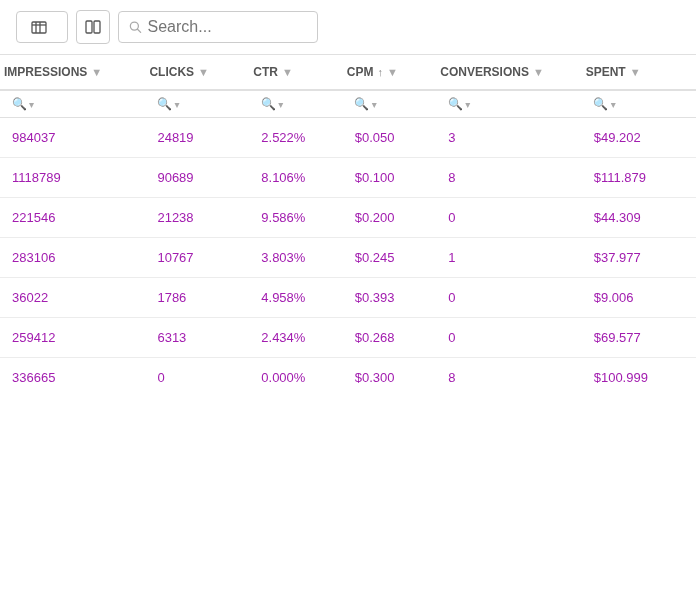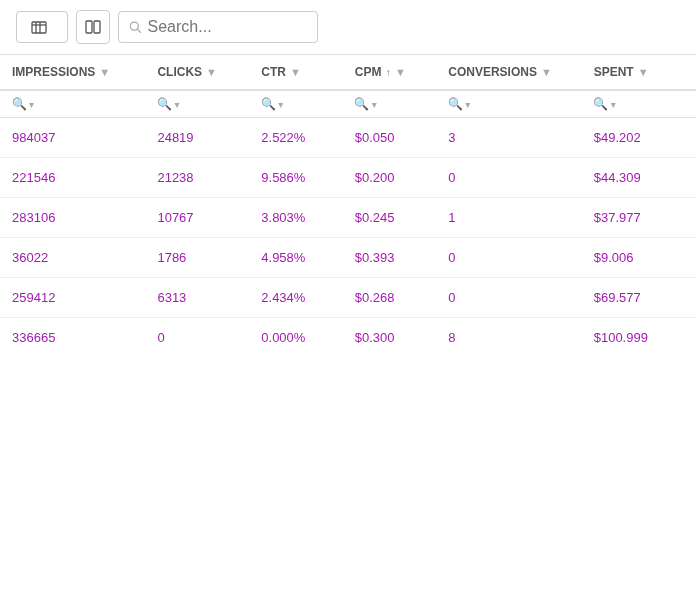--- a/index.html
+++ b/index.html
@@ -68,21 +68,21 @@
       width: 100%;
       overflow-x: auto;
     }
 
     table {
       width: 100%;
       border-collapse: collapse;
     }
 
     thead th {
-      padding: 10px 12px;
+      padding: 10px 4px;
       text-align: left;
       font-weight: 600;
       font-size: 12px;
       color: #555;
       border-bottom: 2px solid #e0e0e0;
       white-space: nowrap;
       background: #fff;
     }
 
     thead th .col-header {
@@ -256,20 +256,28 @@
     <tbody id="table-body">
     <tr>
           <td>984037</td>
           <td>24819</td>
           <td>2.522%</td>
           <td>$0.050</td>
           <td>3</td>
           <td>$49.202</td>
         </tr>
         <tr>
+          <td>1118789</td>
+          <td>90689</td>
+          <td>8.106%</td>
+          <td>$0.100</td>
+          <td>8</td>
+          <td>$111.879</td>
+        </tr>
+        <tr>
           <td>221546</td>
           <td>21238</td>
           <td>9.586%</td>
           <td>$0.200</td>
           <td>0</td>
           <td>$44.309</td>
         </tr>
         <tr>
           <td>283106</td>
           <td>10767</td>

